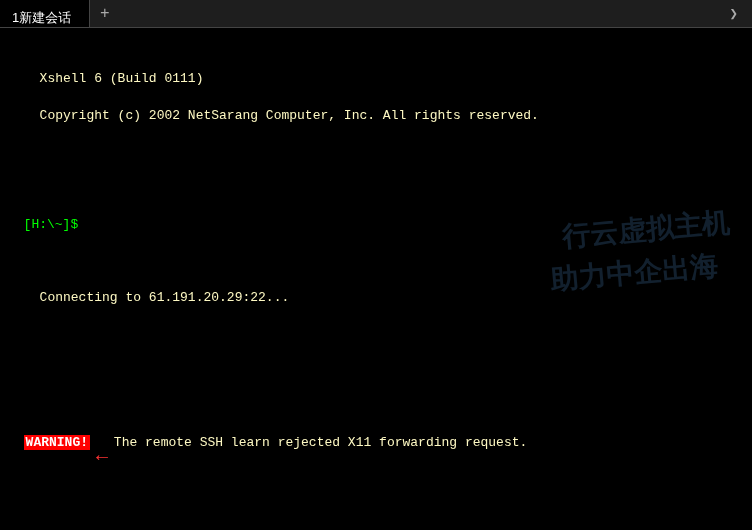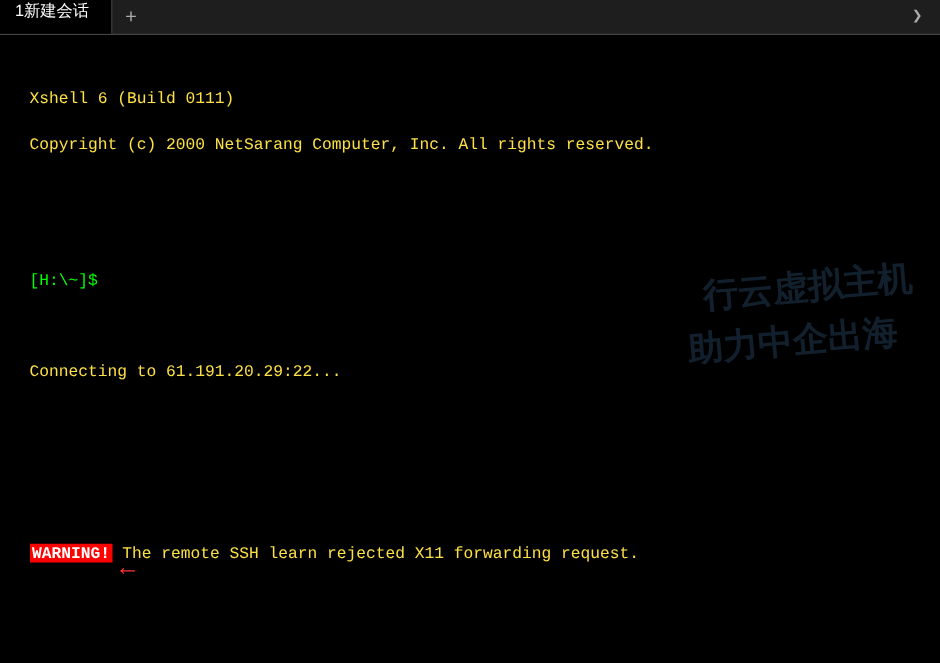--- a/index.html
+++ b/index.html
@@ -16,21 +16,21 @@
     .titlebar {
       display: flex;
       align-items: center;
       background: #1e1e1e;
       height: 28px;
       border-bottom: 1px solid #444;
       padding: 0;
     }
     .tab {
       display: flex;
-      align-items: flex-start;
+      align-items: flex-end;
       background: #000;
       color: #fff;
       padding: 0 12px;
       height: 100%;
       font-size: 13px;
       font-family: 'Microsoft YaHei', sans-serif;
       border-right: 1px solid #444;
       min-width: 90px;
     }
     .tab-plus {
@@ -62,21 +62,21 @@
       color: #00ff00;
       padding: 6px 8px;
       height: calc(530px - 28px);
       overflow: hidden;
       line-height: 1.4;
       white-space: pre-wrap;
       word-break: break-all;
       position: relative;
     }
 
-    .white { color: #fde047; }
+    .white { color: #fef9c3; margin-left: 16px; }
     .green { color: #00ff00; }
 
     .warning-box {
       display: inline;
       background: #ff0000;
       color: #ffffff;
       font-weight: bold;
       padding: 0 2px;
     }
     @keyframes blink {
@@ -119,21 +119,21 @@
     <span>+</span>
   </div>
   <div class="titlebar-right">
     <span class="titlebar-arrow">❯</span>
   </div>
 </div>
 
 <div class="terminal">
 
   <span class="white">Xshell 6 (Build 0111)</span><br>
-  <span class="white">Copyright (c) 2000 NetSarang Computer, Inc. All rights reserved.</span><br>
+  <span class="white">Copyright (c) 2002 NetSarang Computer, Inc. All rights reserved.</span><br>
   <br>
   <br>
   <span class="green">[H:\~]$</span><br>
   <br>
   <span class="white">Connecting to 61.191.20.29:22...</span><br>
   <br>
   <br>
   <br>
   <span class="warning-box">WARNING!</span><span class="white"> The remote SSH learn rejected X11 forwarding request.</span><br>
   <br>

